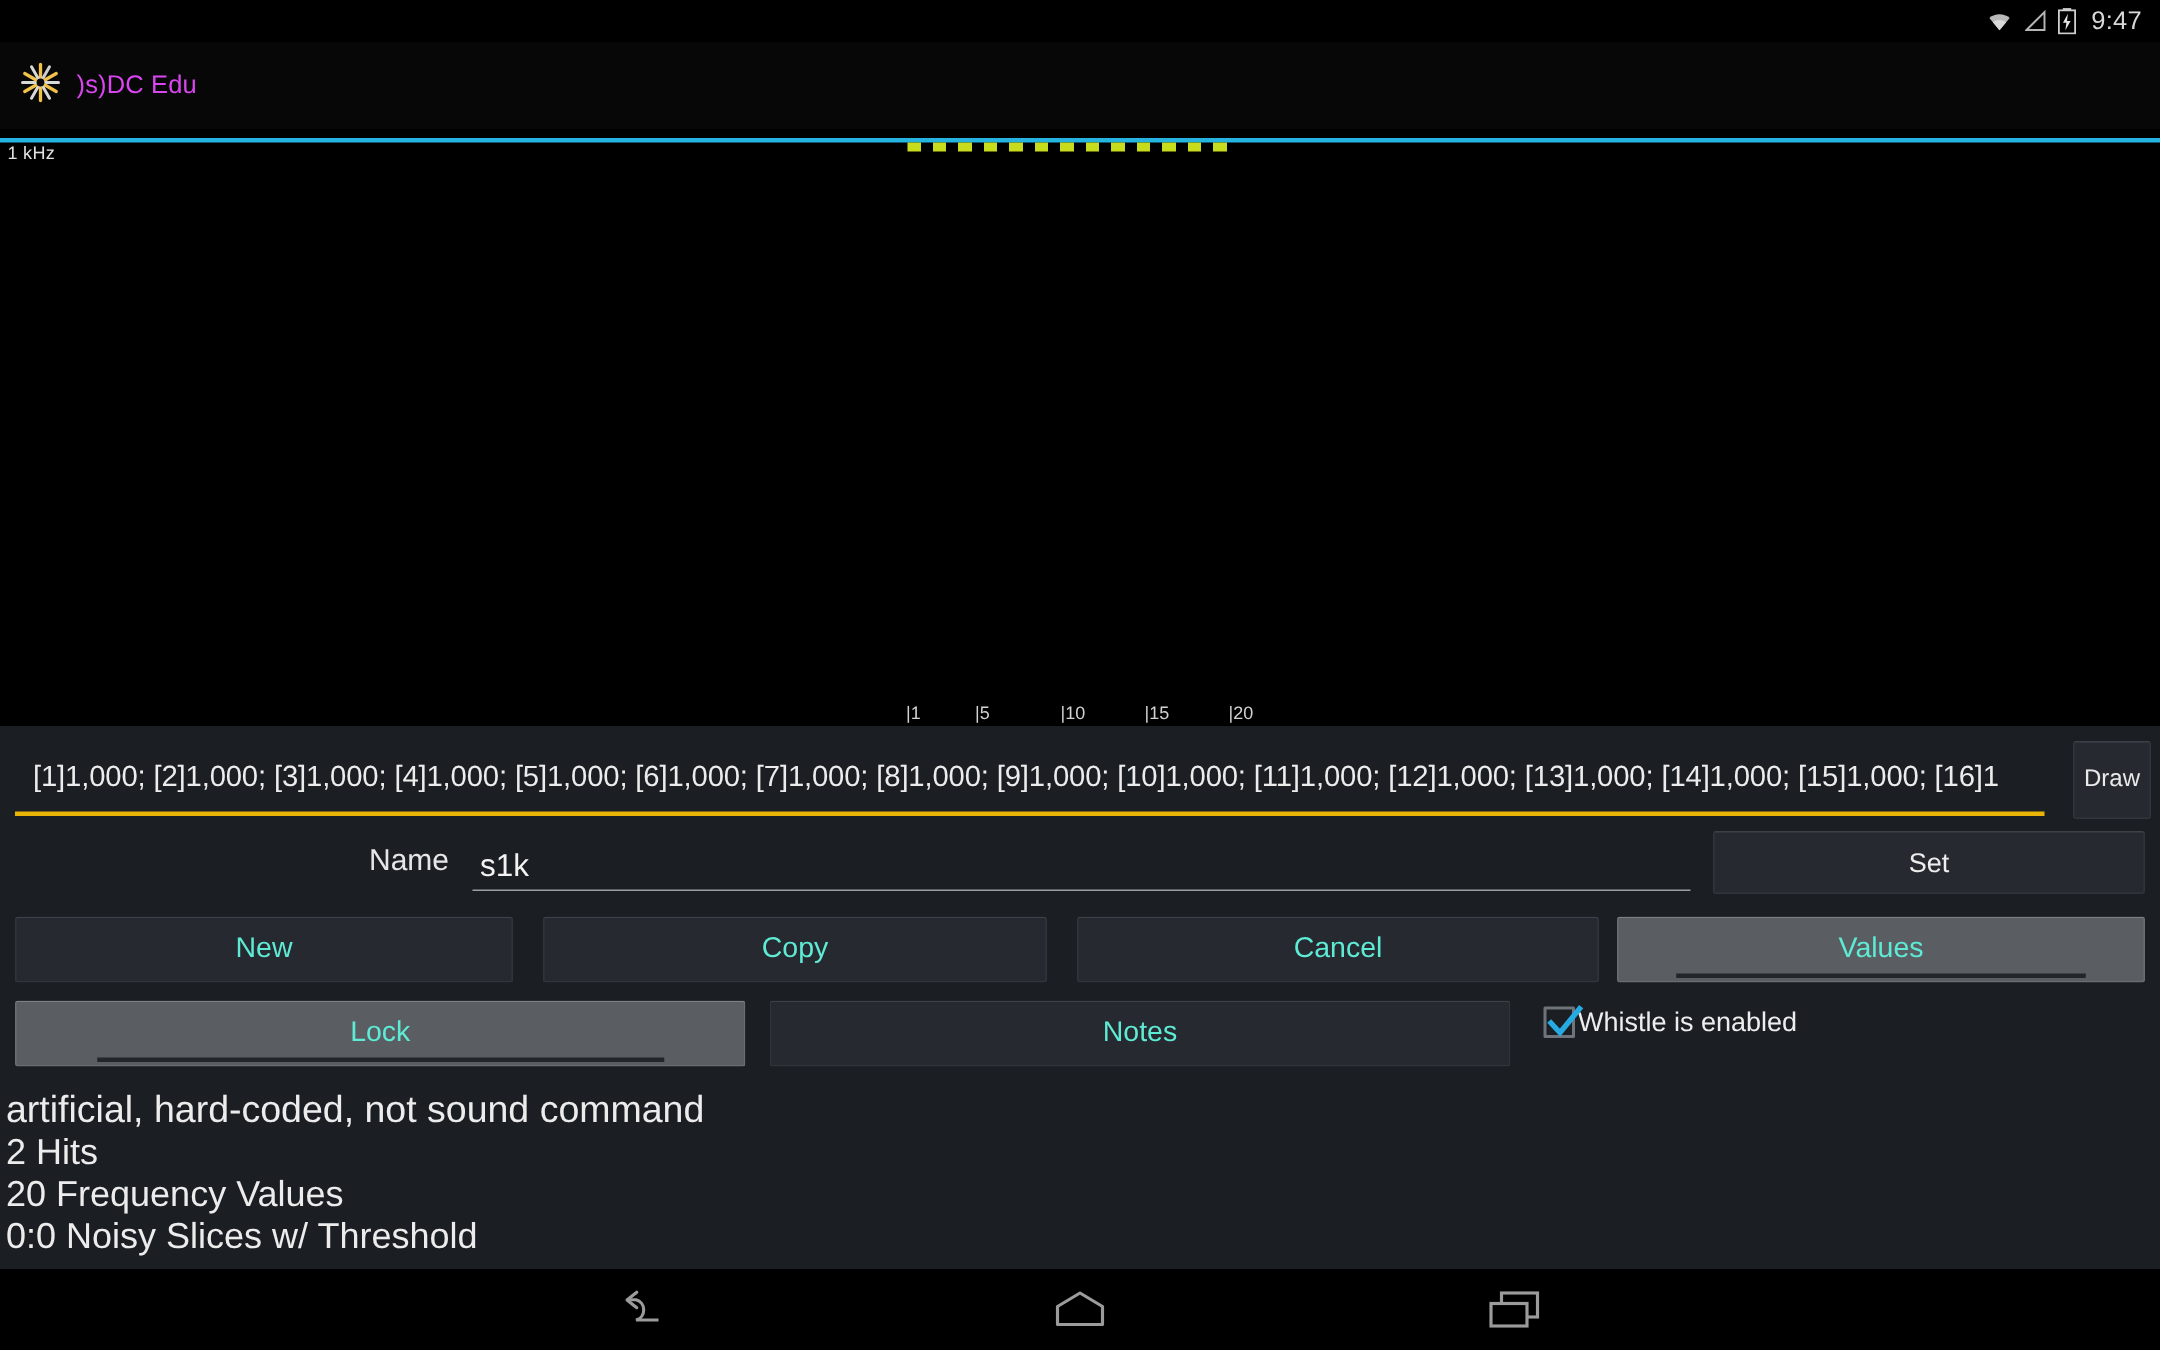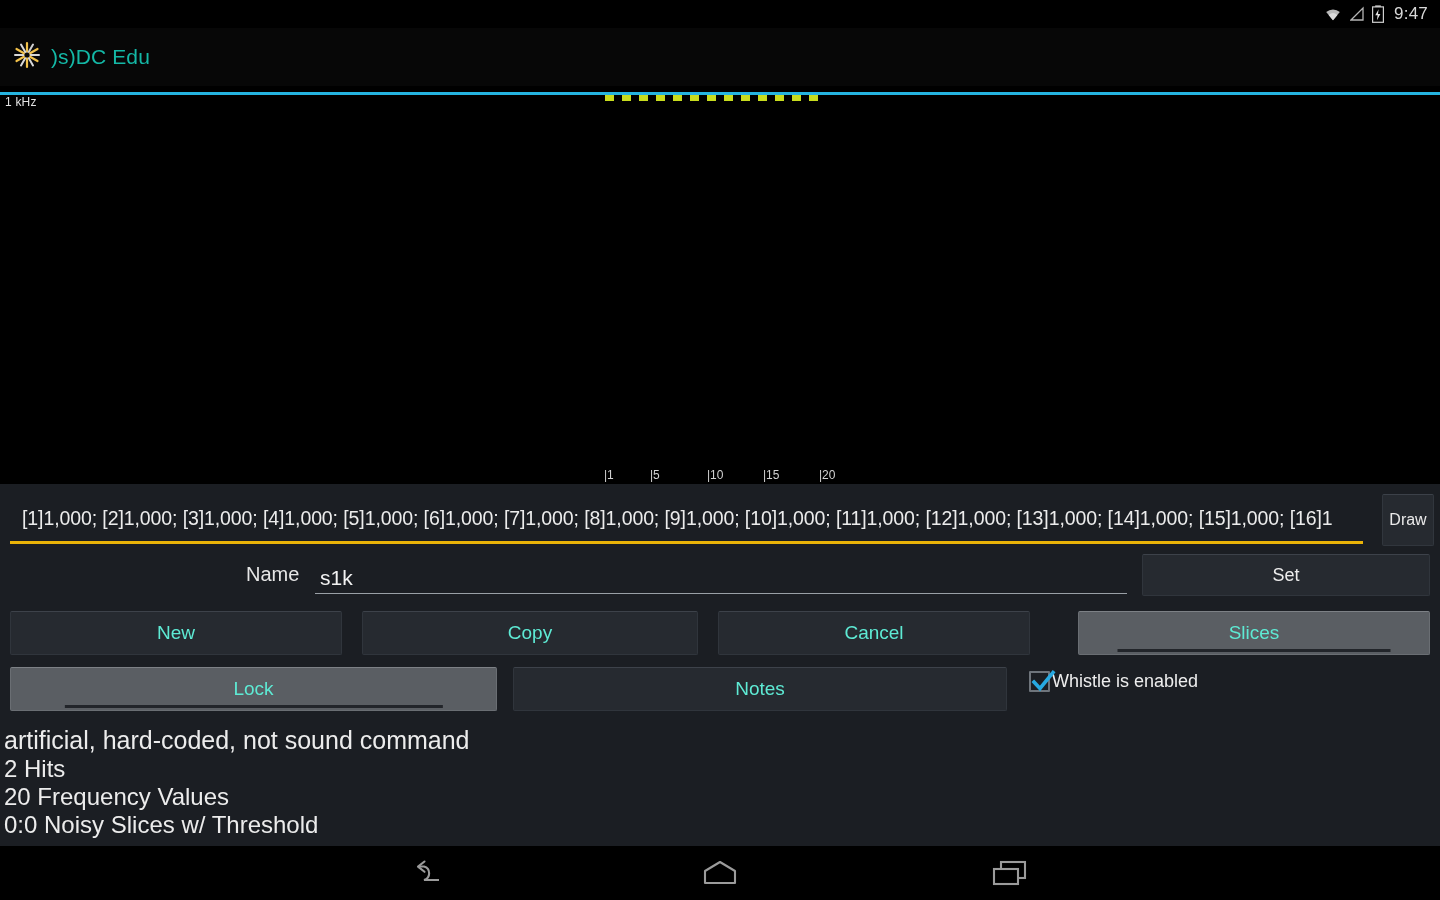--- a/index.html
+++ b/index.html
@@ -18,21 +18,21 @@
     justify-content: flex-end; padding-right: 12px; gap: 7px;
   }
   .statusbar .sb-icon { display: flex; align-items: center; }
   .sb-time { color: #d8d8d8; font-size: 17px; letter-spacing: .2px; margin-left: 3px; }
 
   
   .appbar {
     position: absolute; top: 28px; left: 0; width: 1440px; height: 58px;
     background: #070707; display: flex; align-items: center; padding-left: 12px; gap: 9px;
   }
-  .app-title { color: #14b8a6; font-size: 21px; letter-spacing: .1px; }
+  .app-title { color: #d946ef; font-size: 17px; letter-spacing: .1px; }
 
   
   .spectro {
     position: absolute; top: 86px; left: 0; width: 1440px; height: 398px;
     background: #000; overflow: hidden;
   }
   .freq-line {
     position: absolute; top: 6px; left: 0; width: 1440px; height: 3px;
     background: #25b4e0;
   }
@@ -244,25 +244,25 @@
       </div>
     </div>
 
     <div class="row-main-btns">
       <div class="mbtn" style="left:10px; width:332px;">
         <span>New</span>
       </div>
       <div class="mbtn" style="left:362px; width:336px;">
         <span>Copy</span>
       </div>
-      <div class="mbtn" style="left:718px; width:312px;">
+      <div class="mbtn" style="left:718px; width:348px;">
         <span>Cancel</span>
       </div>
       <div class="mbtn active" style="left:1078px; width:352px;">
-        <span>Slices</span>
+        <span>Values</span>
         <span class="underbar"></span>
       </div>
     </div>
 
     <div class="row-lock">
       <div class="mbtn active" style="left:10px; width:487px;">
         <span>Lock</span>
         <span class="underbar"></span>
       </div>
       <div class="mbtn" style="left:513px; width:494px;">

